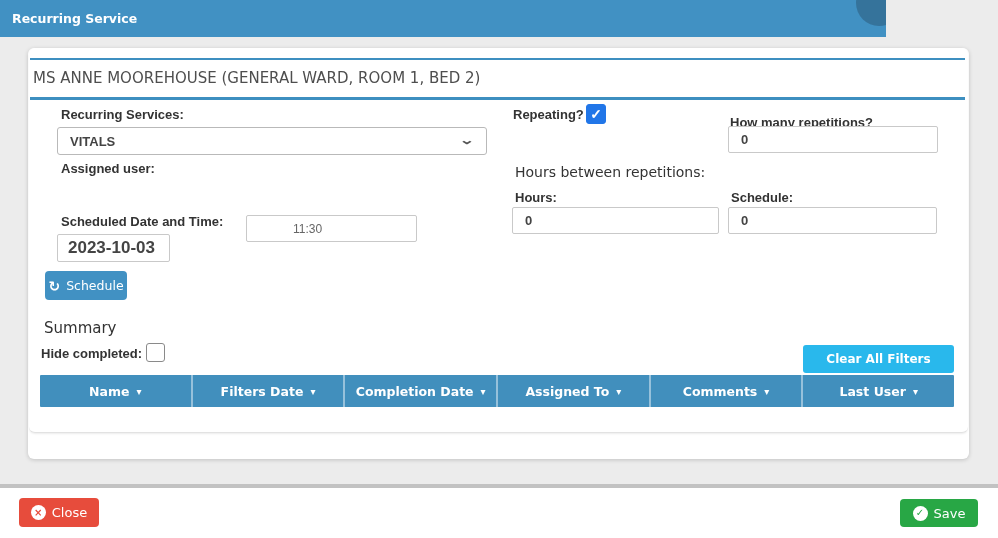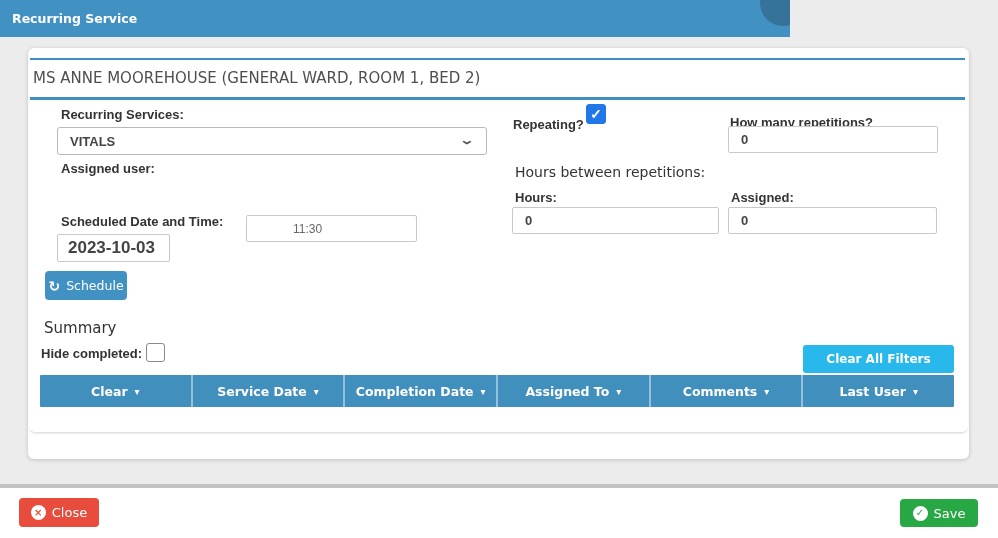--- a/index.html
+++ b/index.html
@@ -1,21 +1,21 @@
 <!DOCTYPE html>
 <html><head>
 <meta charset="utf-8">
 <style>
   * { margin:0; padding:0; box-sizing:border-box; }
   html,body { width:998px; height:538px; }
   body { font-family:"Liberation Sans", sans-serif; }
   .page { position:relative; width:998px; height:538px; background:#ececec; overflow:hidden; }
 
   
-  .appbar { position:absolute; left:0; top:0; width:790px; height:37px; background:#4191c3; overflow:hidden; }
+  .appbar { position:absolute; left:0; top:0; width:886px; height:37px; background:#4191c3; overflow:hidden; }
   .appbar-title { position:absolute; left:12px; top:11px; color:#fff; font-family:"DejaVu Sans",sans-serif; font-size:12.5px; font-weight:bold; }
   .corner-circle { position:absolute; right:-16px; top:-20px; width:46px; height:46px; border-radius:50%; background:rgba(25,48,62,0.30); }
 
   
   .card { position:absolute; left:28px; top:48px; width:941px; height:411px; background:#fff; border-radius:6px; box-shadow:0 1px 4px rgba(0,0,0,0.18); }
   .inner-panel { position:absolute; left:1px; top:0; width:939px; height:385px; background:#fff; border-radius:6px; border-bottom:1px solid #e2e2e2; box-shadow:0 1px 2px rgba(0,0,0,0.08); }
 
   .patient-banner { position:absolute; left:30px; top:58px; width:935px; border-top:2px solid #3d8fc0; border-bottom:3px solid #3d8fc0; padding:9px 3px 10px 3px; font-family:"DejaVu Sans",sans-serif; font-size:15px; color:#4e4e4e; }
 
   .lbl { position:absolute; font-size:13px; font-weight:bold; color:#333; }
@@ -79,53 +79,53 @@
 
   <div class="lbl" style="left:61px; top:214px;">Scheduled Date and Time:</div>
   <input class="tbox" style="left: 246px; top: 215px; width: 171px; height: 27px; font-size: 12px; color: rgb(102, 102, 102); padding-left: 46px;" value="11:30">
   <input class="tbox bold" style="left: 57px; top: 234px; width: 113px; height: 28px; font-size: 17px; padding-left: 10px;" value="2023-10-03">
 
   <div class="btn btn-schedule">
     <span class="refresh-icon">↻</span>
     <span>Schedule</span>
   </div>
 
-  <div class="lbl" style="left:513px; top:117px;">Repeating?</div>
+  <div class="lbl" style="left:513px; top:107px;">Repeating?</div>
   <div class="checkbox checked" style="left:586px; top:104px; width:20px; height:20px;">
     <span class="check">✓</span>
   </div>
 
   <div class="lbl" style="left:730px; top:115px;">How many repetitions?</div>
   <input class="tbox bold" style="left: 728px; top: 126px; width: 210px; height: 27px;" value="0">
 
   <div class="lbl-light" style="left:515px; top:164px;">Hours between repetitions:</div>
 
   <div class="lbl" style="left:515px; top:190px;">Hours:</div>
   <input class="tbox bold" style="left: 512px; top: 207px; width: 207px; height: 27px;" value="0">
 
-  <div class="lbl" style="left:731px; top:190px;">Assigned:</div>
+  <div class="lbl" style="left:731px; top:190px;">Schedule:</div>
   <input class="tbox bold" style="left: 728px; top: 207px; width: 209px; height: 27px;" value="0">
 
   <div class="summary-title">Summary</div>
   <div class="lbl" style="left:41px; top:346px;">Hide completed:</div>
   <div class="checkbox" style="left:146px; top:343px; width:19px; height:19px;">
     
   </div>
 
   <div class="btn btn-clear">
     <span>Clear All Filters</span>
   </div>
 
   <div class="grid-header">
     <div class="grid-col">
-      <span>Clear</span>
+      <span>Name</span>
       <span class="sort-arrow">▾</span>
     </div>
     <div class="grid-col">
-      <span>Service Date</span>
+      <span>Filters Date</span>
       <span class="sort-arrow">▾</span>
     </div>
     <div class="grid-col">
       <span>Completion Date</span>
       <span class="sort-arrow">▾</span>
     </div>
     <div class="grid-col">
       <span>Assigned To</span>
       <span class="sort-arrow">▾</span>
     </div>

